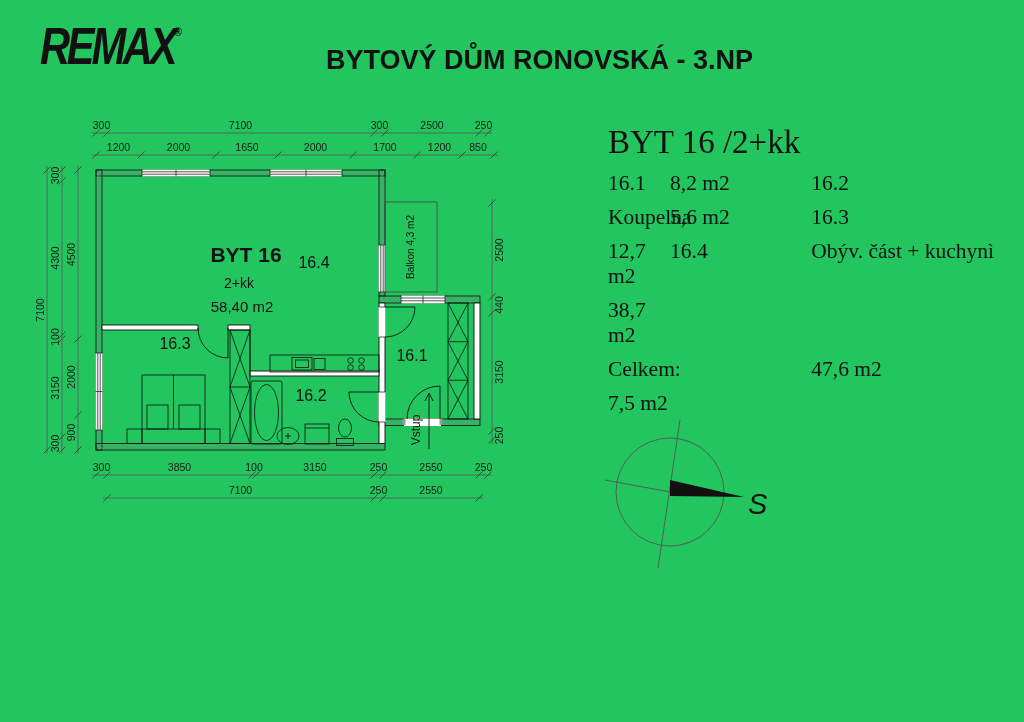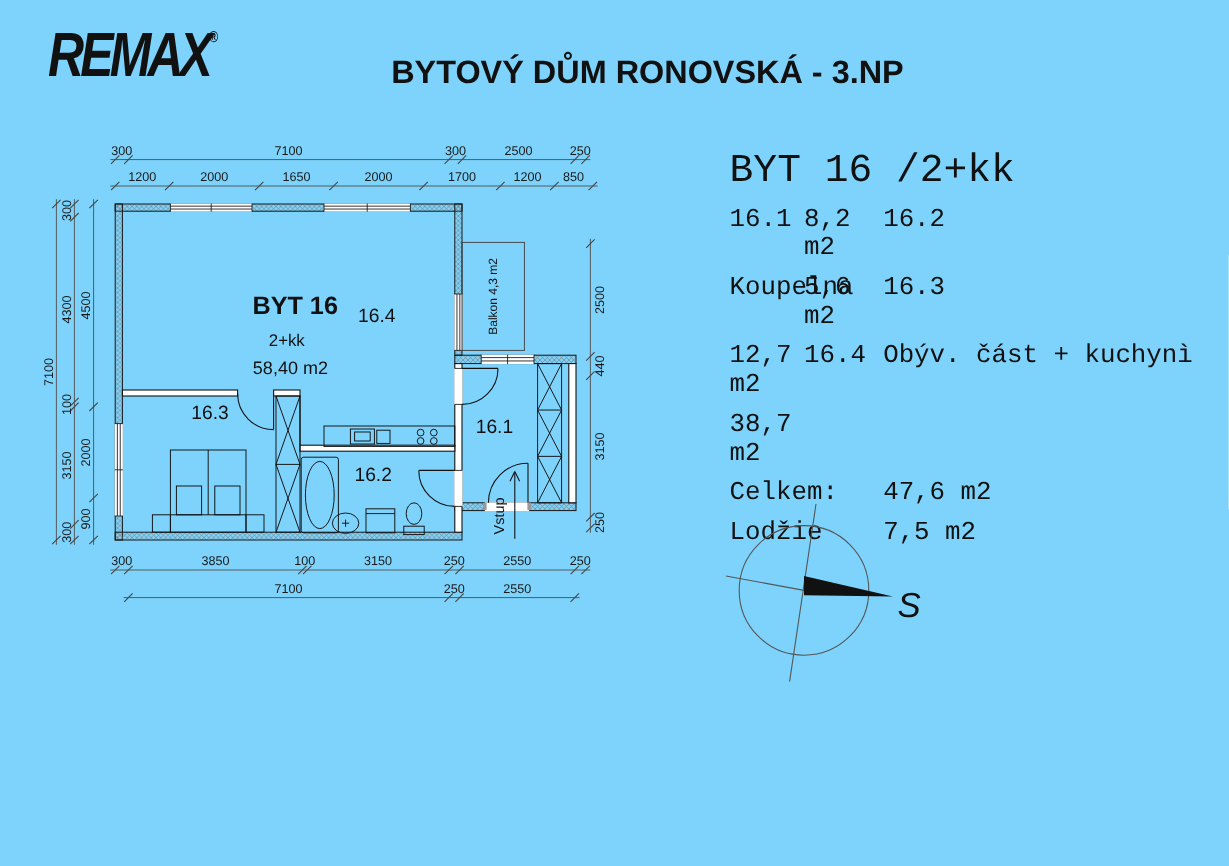--- a/index.html
+++ b/index.html
@@ -1,27 +1,27 @@
 <!DOCTYPE html>
 <html><head>
 <meta charset="utf-8">
 <style>
   html,body{margin:0;padding:0;background:#fff;}
   body{font-family:"Liberation Sans",sans-serif;color:#111;}
-  .page{position:relative;width:1024px;height:722px;background:#7dd3fc;overflow:hidden;}
+  .page{position:relative;width:1024px;height:722px;background:#22c55e;overflow:hidden;}
 
   .logo{position:absolute;left:40px;top:20px;font-weight:bold;font-style:italic;
         font-size:52px;letter-spacing:-4px;line-height:1;transform:scaleX(.8);
         transform-origin:left top;white-space:nowrap;}
   .logo .reg{font-size:13px;font-style:normal;letter-spacing:0;vertical-align:28px;}
 
   .main-title{position:absolute;left:326px;top:45px;font-size:27px;font-weight:bold;
               text-underline-offset:4px;white-space:nowrap;}
 
-  .unit{position:absolute;left:608px;top:124px;width:386px;font-family:Liberation Mono, monospace;}
+  .unit{position:absolute;left:608px;top:124px;width:386px;font-family:Liberation Serif, serif;}
   .unit-title{font-size:33px;margin:0 0 10px 0;font-weight:normal;}
   .unit-table{display:grid;grid-template-columns:62px 1fr auto;font-size:21.5px;
               row-gap:9px;align-items:baseline;}
   .unit-area{text-align:left;}
   .unit-total-label{grid-column:1/3;}
 
   svg text{font-family:"Liberation Sans",sans-serif;fill:#111;}
   .pl-name{font-size:21px;font-weight:bold;}
   .pl-sub{font-size:14px;}
   .pl-area{font-size:15px;}
@@ -302,21 +302,20 @@
       <span>16.3</span>
       <span class="unit-area">12,7 m2</span>
 
       <span>16.4</span>
       <span>Obýv. část + kuchynì</span>
       <span class="unit-area">38,7 m2</span>
 
       <span class="unit-total-label">Celkem:</span>
       <span class="unit-area">47,6 m2</span>
 
-      <span class="unit-total-label">Lodžie</span>
       <span class="unit-area">7,5 m2</span>
     </div>
   </div>
 
   <svg class="compass-svg" width="185" height="175" viewBox="0 0 185 175">
     <circle cx="77" cy="76" r="54" fill="none" stroke="#555" stroke-width="0.9"></circle>
     <line x1="87" y1="4" x2="65" y2="152" stroke="#555" stroke-width="0.9"></line>
     <line x1="12" y1="64" x2="77" y2="76" stroke="#555" stroke-width="0.9"></line>
     <polygon points="77,64 151,81 77,80" fill="#111"></polygon>
     <text class="compass-s" x="155" y="98">S</text>

